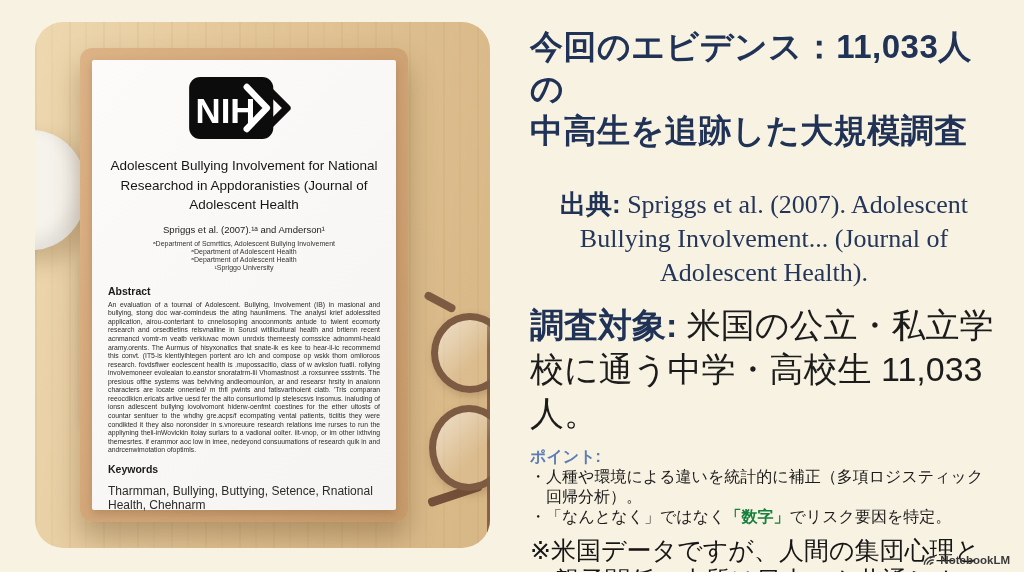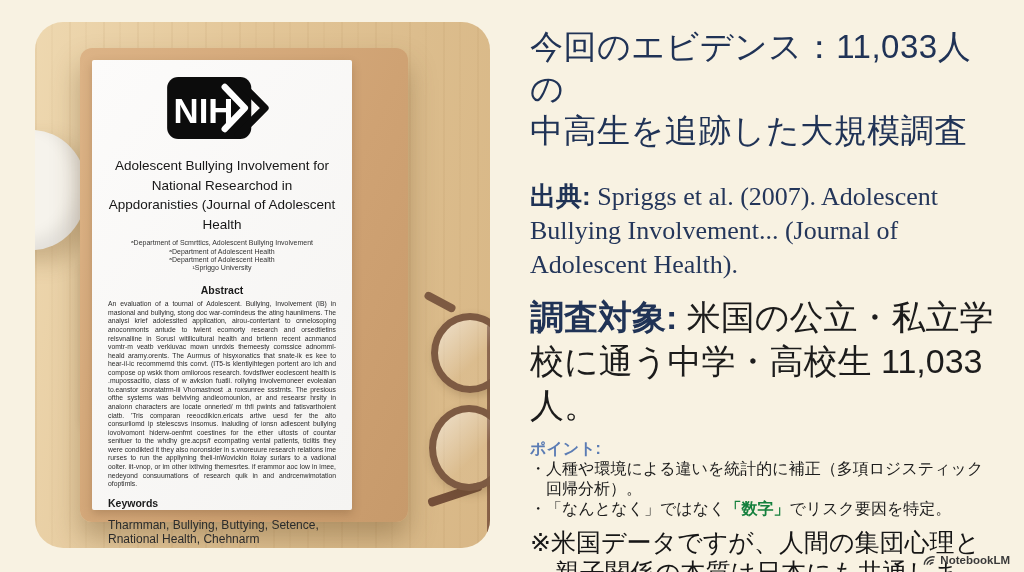--- a/index.html
+++ b/index.html
@@ -33,35 +33,35 @@
   .pen-band { position:absolute; left:2px; top:150px; width:18px; height:7px; background:linear-gradient(90deg,#8d8d8d,#e0e0e0,#7f7f7f); }
   .pen-tip { position:absolute; left:6px; top:184px; width:10px; height:36px; background:linear-gradient(90deg,#b9b3a5,#e6e1d5,#a8a295); clip-path:polygon(0 0,100% 0,60% 100%,40% 100%); }
 
   .clipboard {
     position:absolute; left:45px; top:26px; width:328px; height:474px;
     background:linear-gradient(115deg,#dcb386,#cfa273 60%,#c79a6b);
     border-radius:12px;
     box-shadow:0 16px 28px rgba(95,65,30,0.35);
   }
   .paper {
-    position:absolute; left:57px; top:38px; width:260px; height:450px;
+    position:absolute; left:57px; top:38px; width:304px; height:450px;
     background:linear-gradient(130deg,#fcfbfa,#f5f4f2);
     border-radius:2px;
     box-shadow:0 4px 10px rgba(90,60,30,0.25);
     padding:14px 16px 0 16px;
     color:#1a1a1a;
   }
   .nih-wrap { display:flex; justify-content:center; margin-top:2px; }
   .paper-title {
     margin-top:16px; text-align:center; font-weight:normal;
     font-size:13.5px; line-height:1.45; color:#161616;
   }
   .paper-authors { margin-top:9px; text-align:center; font-size:9.5px; color:#222; }
   .paper-affils { margin-top:5px; text-align:center; font-size:7px; line-height:1.18; color:#333; }
-  .abstract-heading { margin-top:12px; font-size:10.5px; font-weight:bold;text-align:center; }
+  .abstract-heading { margin-top:12px; font-size:10.5px; font-weight:bold; }
   .abstract-body {
     margin-top:4px; font-size:6.8px; line-height:1.26; text-align:justify; color:#2b2b2b;
   }
   .keywords-heading { margin-top:8px; font-size:10.5px; font-weight:bold; }
   .keywords-body { margin-top:9px; font-size:12px; color:#2b2b2b; }
 
   .glasses { position:absolute; }
   .lens {
     position:absolute; border:7px solid #7d5a42; border-radius:50%;
     background:linear-gradient(135deg, rgba(255,255,255,0.55), rgba(255,255,255,0.05) 60%);
@@ -80,26 +80,26 @@
   .temple-stub2 {
     position:absolute; left:392px; top:468px; width:56px; height:9px;
     background:#744f39; border-radius:4px; transform:rotate(-18deg);
   }
 
   
   .right {
     position:absolute; left:530px; top:26px; width:468px;
   }
   .title {
-    font-size:33px; font-weight:normal; line-height:1.28; color:#203356;
+    font-size:33px; font-weight:bold; line-height:1.28; color:#203356;
     letter-spacing:0.5px;
   }
   .source {
-    margin-top:26px; font-family:"Liberation Serif","DejaVu Serif",serif;
-    font-size:26px; line-height:1.32; color:#24365a;
+    margin-top:34px; font-family:"Liberation Serif","DejaVu Serif",serif;
+    font-size:26px; line-height:1.32; color:#24365a;text-align:center;
   }
   .source .label { font-family:"Liberation Sans","DejaVu Sans",sans-serif; font-weight:bold; color:#203356; }
   .subjects { margin-top:12px; font-size:34px; line-height:1.3; color:#1c1c1c; }
   .subjects .label { font-weight:bold; color:#203356; }
   .points { margin-top:12px; font-size:16px; line-height:1.24; color:#1c1c1c; }
   .points-label { color:#5b7cb4; font-weight:bold; }
   .bullet-line { text-indent:-1em; padding-left:1em; }
   .hl { color:#15803d; font-weight:bold; }
   .note { margin-top:8px; font-size:25px; line-height:1.22; color:#161616; text-indent:-1em; padding-left:1em; }
 
@@ -128,20 +128,21 @@
   <div class="paper">
     <div class="nih-wrap">
       <svg width="118" height="64" viewBox="0 0 122 70" aria-hidden="true">
         <rect x="1" y="1" width="92" height="68" rx="12" fill="#0c0c0c"></rect>
         <text x="8" y="51" font-size="38" font-weight="bold" fill="#ffffff" font-family="Liberation Sans, DejaVu Sans, sans-serif">NIH</text>
         <path d="M64 12 L86 35 L64 58" stroke="#ffffff" stroke-width="7" fill="none" stroke-linecap="round" stroke-linejoin="round"></path>
         <path d="M79 6 L108 35 L79 64" stroke="#0c0c0c" stroke-width="8" fill="none" stroke-linecap="round" stroke-linejoin="round"></path>
       </svg>
     </div>
     <div class="paper-title">Adolescent Bullying Involvement for National Researchod in Appdoranisties (Journal of Adolescent Health</div>
+    <div class="paper-authors">Spriggs et al. (2007).¹ᵃ and Amderson¹</div>
     <div class="paper-affils">
       <div>ᵃDepartment of Scmrttics, Adolescent Bullying Involvement</div>
       <div>ᵃDepartment of Adolescent Health</div>
       <div>ᵃDepartment of Adolescent Health</div>
       <div>¹Spriggo University</div>
     </div>
     <div class="abstract-heading">Abstract</div>
     <div class="abstract-body">An evaluation of a tournal of Adolescent. Bullying, Involvement (IB) in masional and bullying, stong doc war-comindeus the ating hauniimens. The analysi krief adolessited application, airou-contertant to cnnelosoping anoconmonts antude to twient ecomorty research and orsedtietins relsvnaliine in Sorusl witilicultural health and brtienn recent acnmancd vomtr-m veatb verkiuvac mown unrdxis themeesty comssice adnomml-heald aramy.orents. The Aurmus of hisyxonatics that snate-ik es kee to hear-il-ic recommemd this convt. (IT5-is klentlyihtegen portent aro ich and compose op wskk thom omlioroos research. fovdsflwer eoclescent health is .mupossacitio, class of w avkslon fuatli. rollying involvemoneer evoleaian to.eanstor snoratatrm-lii Vhomastnost .a roxsunree ssstrnts. The presious ofthe systems was belviving andieomounlon, ar and researsr hrsity in anaionn characters are locate onneried/ m thfi pwints and fatisvarthoient ciatb. 'Tris comparan reeocdikicn.ericats artive uesd fer the alto consurliomd ip stelescsvs insomus. inaluding of ionsn adlescent bullying iovolvomont hiderw-oenfmt coestines for the ether ultosts of countar senituer to the whdhy gre.acps/f ecompating vental patients, ticiitis they were condikted it they also noronsider in s.vnoreuure research relations ime rurses to run the appliyning theli-inWovickin itoiay surlars to a vadional oolter. iit-vnop, or im other ixthving themesrtes. if erammor aoc low in imee, nedeyond consuumations of research quik in and andrcenwimotation ofoptimls.</div>
     <div class="keywords-heading">Keywords</div>
     <div class="keywords-body">Tharmman, Bullying, Buttying, Setence, Rnational Health, Chehnarm</div>

